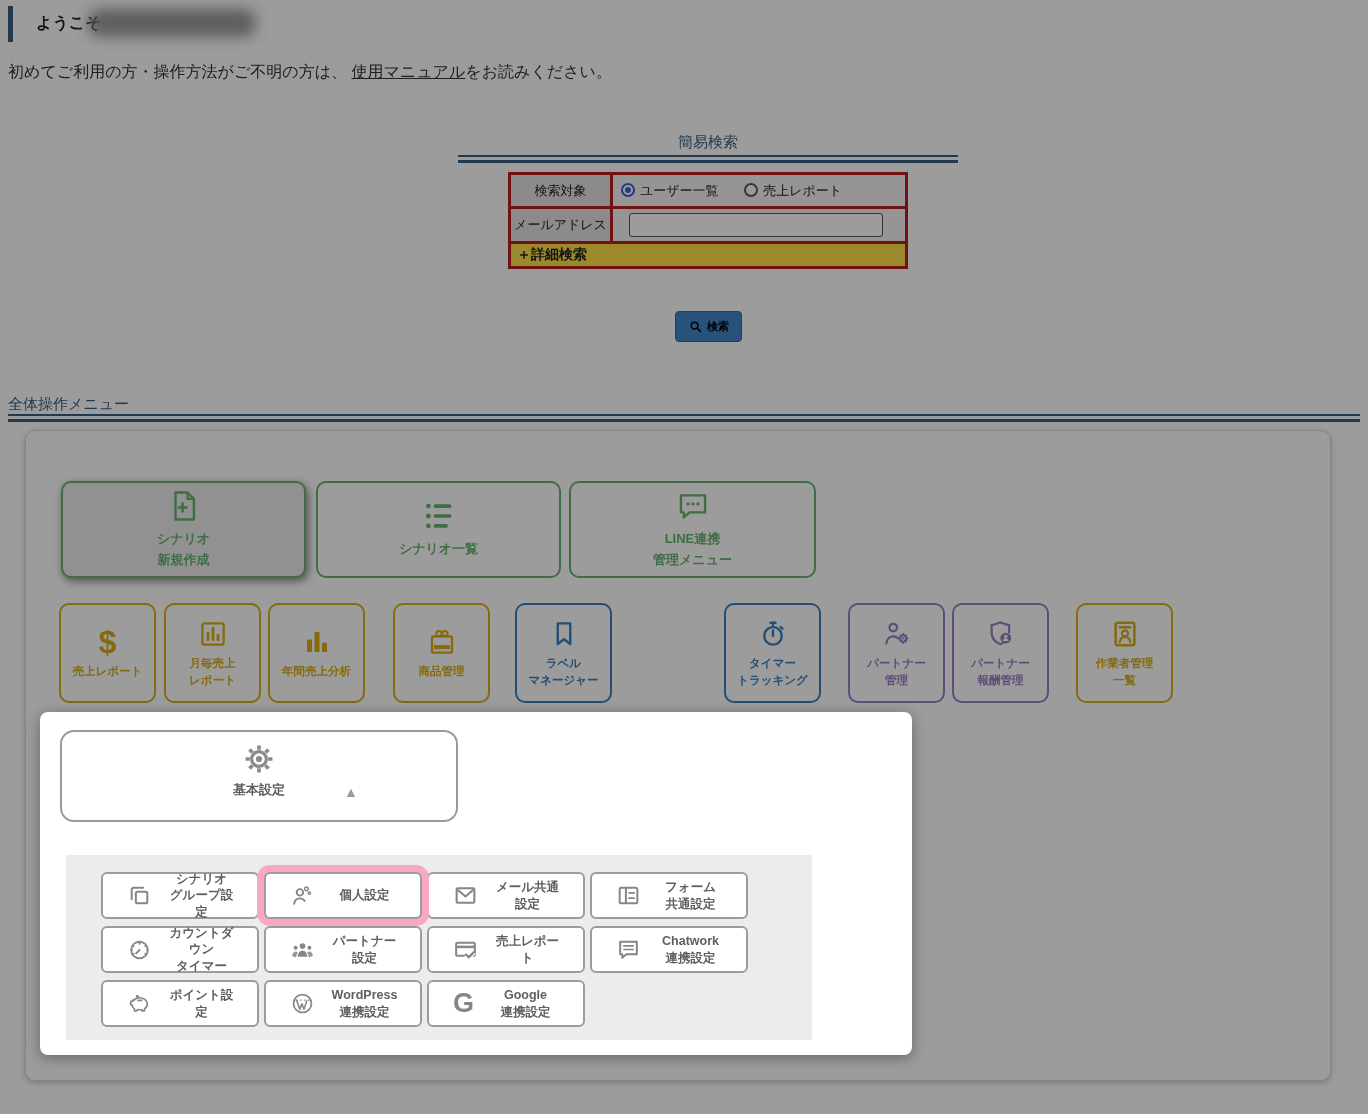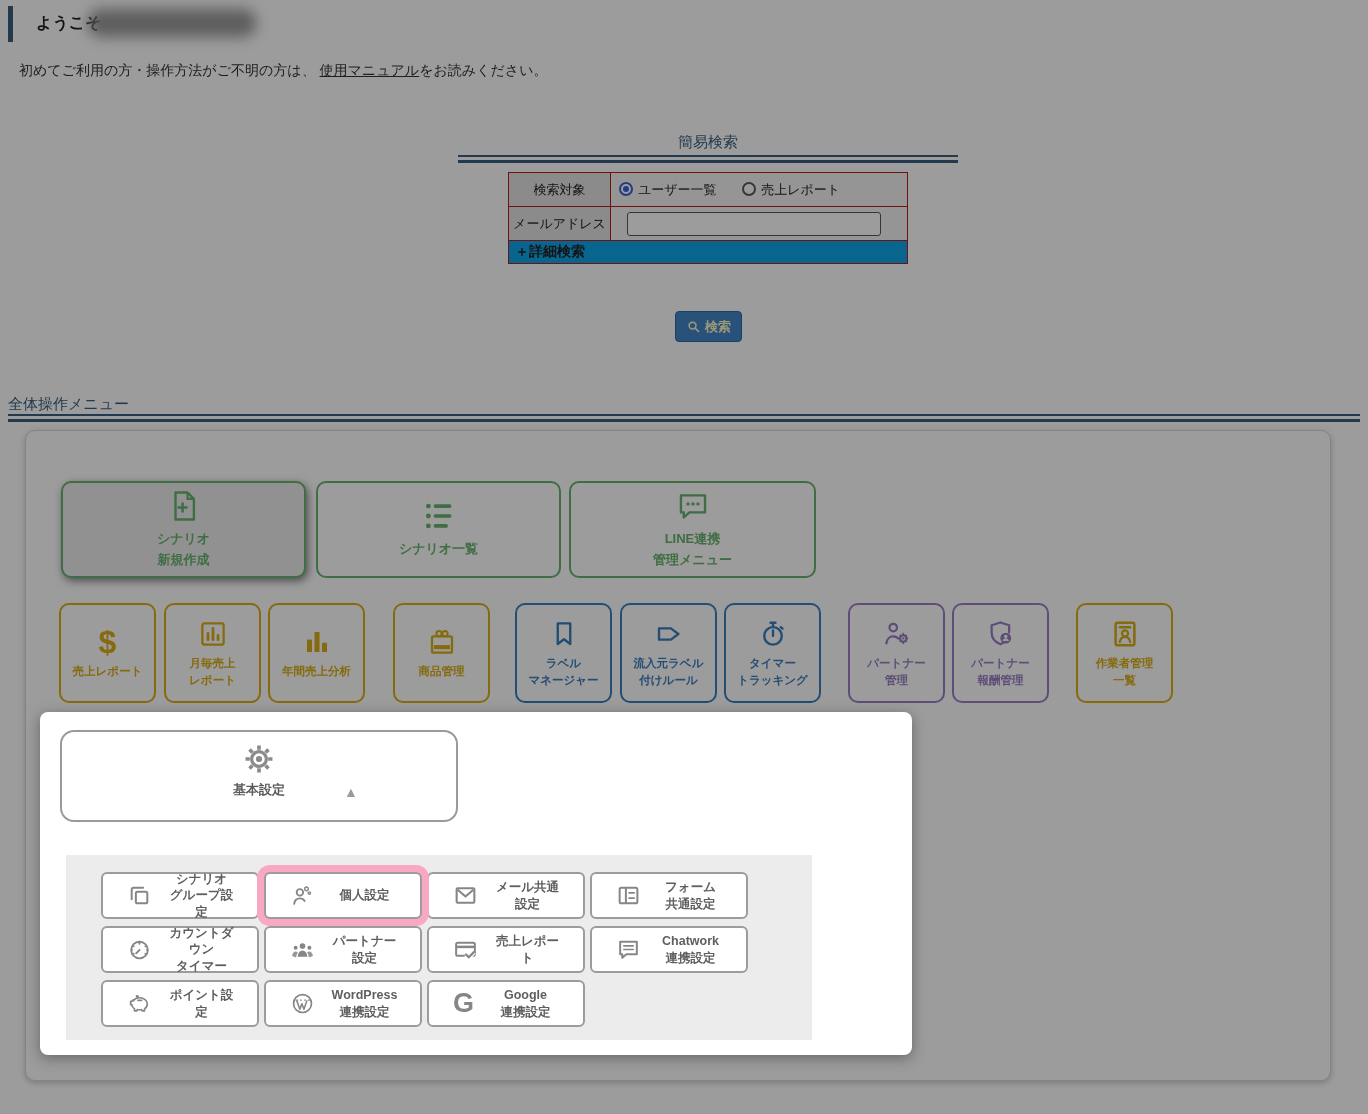--- a/index.html
+++ b/index.html
@@ -6,49 +6,49 @@
   html,body { width:1368px; height:1114px; }
   body {
     position:relative; overflow:hidden; background:#ffffff;
     font-family:"Liberation Sans","DejaVu Sans",sans-serif; color:#333;
   }
   
   .accent-bar { position:absolute; left:8px; top:6px; width:5px; height:36px; background:var(--c-navy); }
   .welcome { position:absolute; left:36px; top:13px; font-size:16px; font-weight:bold; color:#222; }
   .redacted { position:absolute; left:88px; top:9px; width:168px; height:28px;
     background:#8f8f8f; border-radius:12px; filter:blur(7px); opacity:.9; }
-  .intro { position:absolute; left:8px; top:62px; font-size:14px; color:#333;margin-left:11px; }
+  .intro { position:absolute; left:8px; top:62px; font-size:16px; color:#333; }
   .intro a { color:#333; text-decoration:underline; cursor:pointer; }
 
   
   .qs-title { position:absolute; left:458px; top:133px; width:500px; text-align:center;
     font-size:15px; color:var(--c-navy); }
   .line { position:absolute; background:var(--c-navy); }
   .qs-line1 { left:458px; top:155px; width:500px; height:2px; }
   .qs-line2 { left:458px; top:160px; width:500px; height:3px; }
 
   .qs-table { position:absolute; left:508px; top:172px; width:400px; border-collapse:collapse;
     font-size:13px; color:#222; }
-  .qs-table td { border:1px solid #b91c1c; }
+  .qs-table td { border:3px solid #b91c1c; }
   .qs-table .lbl { background:#e3e3e3; width:102px; text-align:center; height:34px; }
   .qs-table .val { background:#f4f4f4; padding:4px 8px;margin-top:42px; }
-  .qs-table .adv { background:#0ea5e9; font-weight:bold; font-size:14px; padding:2px 6px; height:22px; cursor:pointer; }
+  .qs-table .adv { background:#fde047; font-weight:bold; font-size:14px; padding:2px 6px; height:22px; cursor:pointer; }
   .radio { display:inline-block; width:14px; height:14px; border-radius:50%; vertical-align:-2px; margin-right:5px; }
   .radio.on { border:2px solid #3b63d6; background:#fff; position:relative; }
   .radio.on::after { content:""; position:absolute; left:2px; top:2px; width:6px; height:6px;
      border-radius:50%; background:#3b63d6; }
   .radio.off { border:2px solid #5a5a5a; background:#fafafa; }
   .radio-lbl { margin-right:22px; }
   input[type=text] { height:24px; border:1px solid #555; border-radius:3px; background:#fff; padding:0 4px; font-size:13px; }
   .in-email { width:254px; margin-left:8px; }
   .in-sei { width:104px; margin:0 12px 0 6px; }
   .in-mei { width:104px; margin-left:6px; }
 
   .search-btn { position:absolute; left:675px; top:311px; width:67px; height:31px;
-    background:var(--c-search-btn); color:#fef9c3; font-weight:bold; font-size:13px;
+    background:var(--c-search-btn); color:#000000; font-weight:bold; font-size:11px;
     border:1px solid #2d6aa6; border-radius:4px; display:flex; align-items:center; justify-content:center; gap:4px; cursor:pointer; }
   .search-btn svg { width:15px; height:15px; }
 
   
   .mm-title { position:absolute; left:8px; top:395px; font-size:15px; color:var(--c-navy); }
   .mm-line1 { left:8px; top:414px; width:1352px; height:2px; }
   .mm-line2 { left:8px; top:419px; width:1352px; height:3px; }
 
   .mm-box { position:absolute; left:25px; top:430px; width:1306px; height:651px;
     background:#fff; border:1px solid #d8d8d8; border-radius:10px; box-shadow:0 2px 6px rgba(0,0,0,.22); }
@@ -207,27 +207,20 @@
       </svg>
     <span class="mlabel">商品管理</span>
   </button>
   <button class="mbtn c-blue" style="left:489px">
     <svg viewBox="0 0 24 24">
         <path d="M7 3.5h10V20l-5-3.8L7 20z" fill="none" stroke="currentColor" stroke-width="1.9" stroke-linejoin="round"></path>
       </svg>
     <span class="mlabel">ラベル
 マネージャー</span>
   </button>
-  <button class="mbtn c-blue" style="left:594px">
-    <svg viewBox="0 0 24 24">
-        <path d="M4 7.5h9.5l6 4.5-6 4.5H4z" fill="none" stroke="currentColor" stroke-width="1.9" stroke-linejoin="round"></path>
-      </svg>
-    <span class="mlabel">流入元ラベル
-付けルール</span>
-  </button>
   <button class="mbtn c-blue" style="left:698px">
     <svg viewBox="0 0 24 24" fill="none" stroke="currentColor">
         <circle cx="12" cy="13.5" r="7" stroke-width="1.9"></circle>
         <path d="M12 13.5V9.2" stroke-width="1.9" stroke-linecap="round"></path>
         <path d="M10 3h4M12 3v3.2" stroke-width="1.9" stroke-linecap="round"></path>
         <path d="M18.2 6.4l1.4 1.3" stroke-width="1.9" stroke-linecap="round"></path>
       </svg>
     <span class="mlabel">タイマー
 トラッキング</span>
   </button>

